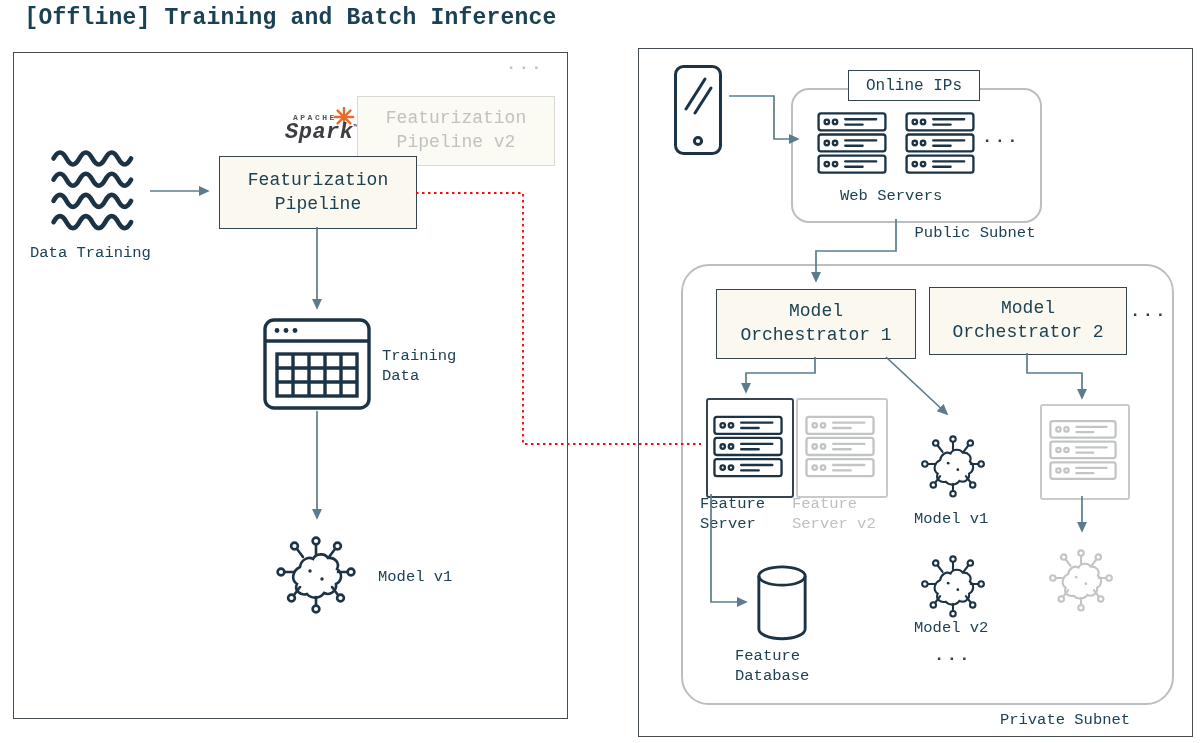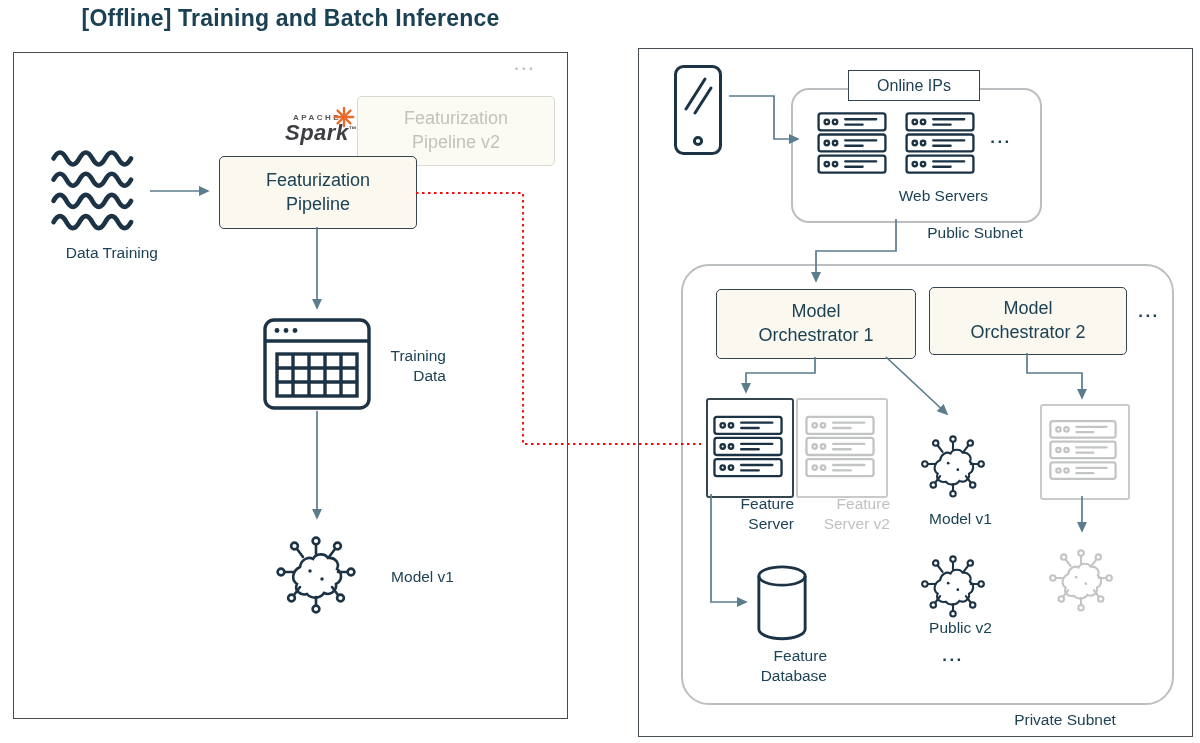--- a/index.html
+++ b/index.html
@@ -1,29 +1,29 @@
 <!DOCTYPE html>
 <html><head>
 <meta charset="utf-8">
 <style>
   html,body{margin:0;padding:0;background:#ffffff;font-family:"Liberation Sans",sans-serif;color:#1c4254;}
-  .stage{position:relative;width:1200px;height:743px;background:#fff;overflow:hidden;}
+  .stage{position:relative;width:1200px;height:743px;background:#fff;overflow:hidden;font-family:Liberation Mono, monospace;}
   .title{position:absolute;text-align:center;font-size:23px;font-weight:600;color:#1b4154;letter-spacing:.2px;}
   .panel{position:absolute;border:1.6px solid #454c52;background:#fff;}
   .subnet{position:absolute;border:2px solid #bcbfc1;background:#fff;}
   .box{position:absolute;display:flex;align-items:center;justify-content:center;text-align:center;
-       border-radius:5px;font-size:18px;line-height:1.32;white-space:pre-line;}
+       border-radius:0;font-size:18px;line-height:1.32;white-space:pre-line;}
   .box.active{background:#faf8ef;border:1.6px solid #34454f;color:#1c4254;}
   .box.ghost{background:#fbfaf3;border:1.6px solid #d9d9d3;color:#c2c2be;}
   .tag{position:absolute;display:flex;align-items:center;justify-content:center;background:#fff;
        border:1.6px solid #34454f;font-size:16px;color:#1c4254;}
   .frame{position:absolute;border-radius:3px;background:#fff;}
   .frame.dark{border:2px solid #34454f;}
   .frame.muted{border:2px solid #c9cbcb;}
-  .lbl{position:absolute;font-size:15.5px;line-height:1.3;text-align:right;white-space:pre-line;color:#1c4254;}
+  .lbl{position:absolute;font-size:15.5px;line-height:1.3;text-align:left;white-space:pre-line;color:#1c4254;}
   .lbl.muted{color:#bfc1c1;}
   .lbl.right{text-align:center;}
   .dots{position:absolute;font-size:17px;font-weight:700;letter-spacing:2.5px;color:#1c4254;text-align:center;}
   .dots.muted{color:#c2c2be;}
   .note{position:absolute;color:#f20d0d;font-size:15px;line-height:1.35;text-align:center;white-space:pre-line;}
   .icon{position:absolute;color:#1b3344;}
   .icon.muted{color:#c3c5c5;}
   .icon.orange{color:#e96b2e;}
   .overlay{position:absolute;left:0;top:0;pointer-events:none;}
   .spark-apache{position:absolute;font-size:8px;letter-spacing:2.5px;font-weight:700;color:#55555a;}
@@ -211,21 +211,21 @@
 Database</div>
 
   <svg class="icon" style="left:916px;top:424px" width="74" height="80">
       <use href="#sym-brain"></use>
     </svg>
   <div class="lbl" style="left:914px;top:509px;width:78px">Model v1</div>
 
   <svg class="icon" style="left:916px;top:545px" width="74" height="78">
       <use href="#sym-brain"></use>
     </svg>
-  <div class="lbl" style="left:914px;top:618px;width:78px">Public v2</div>
+  <div class="lbl" style="left:914px;top:618px;width:78px">Model v2</div>
   <div class="dots" style="left:930px;top:646px;width:46px">...</div>
 
   <div class="frame muted" style="left:1040px;top:404px;width:86px;height:92px"></div>
   <svg class="icon muted" style="left:1049px;top:413px" width="68" height="74" preserveAspectRatio="none">
       <use href="#sym-server"></use>
     </svg>
   <svg class="icon muted" style="left:1044px;top:538px" width="74" height="80">
       <use href="#sym-brain"></use>
     </svg>
 

